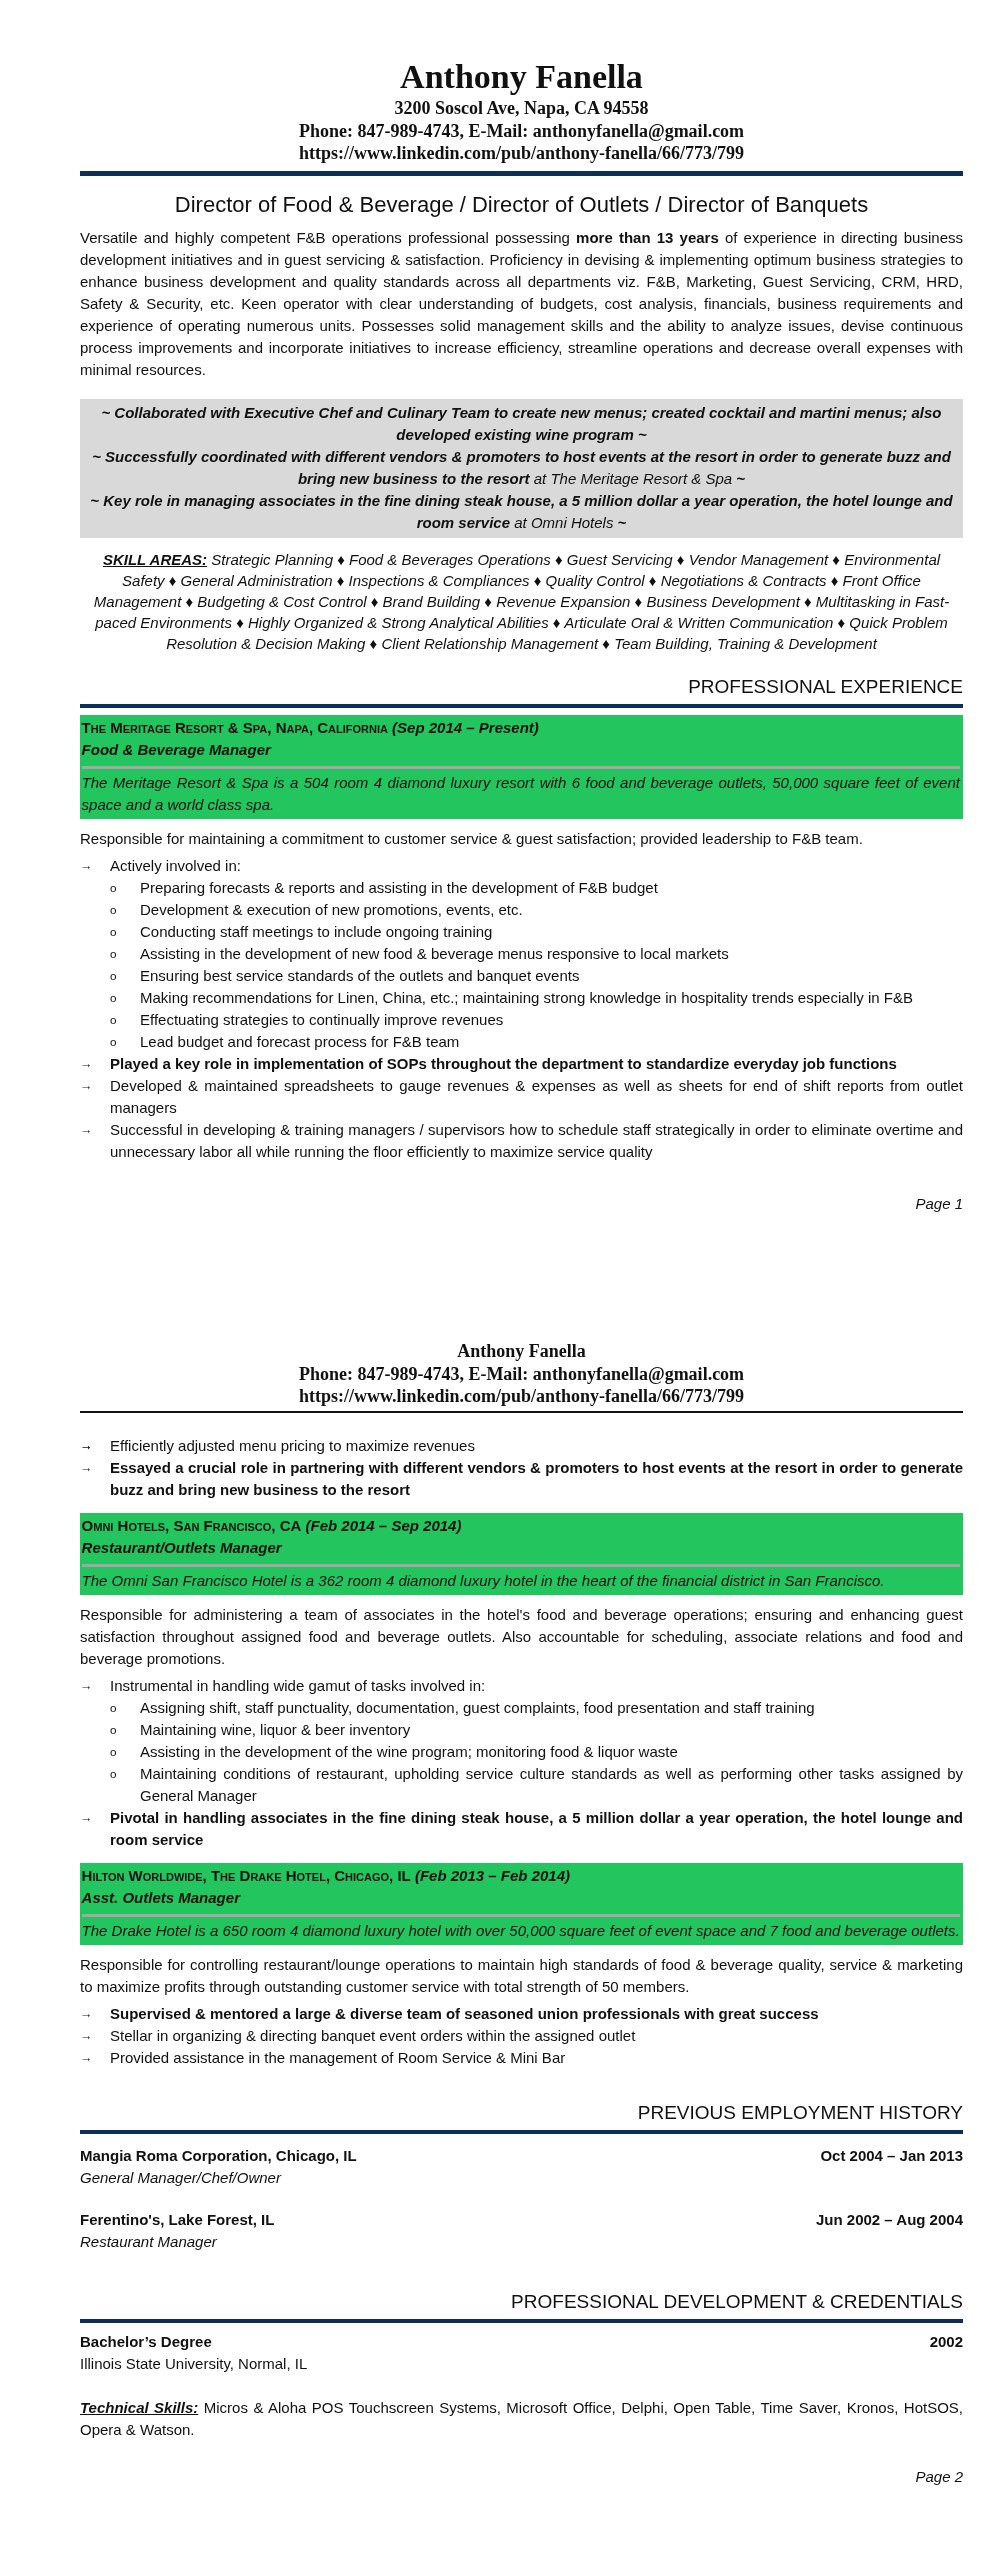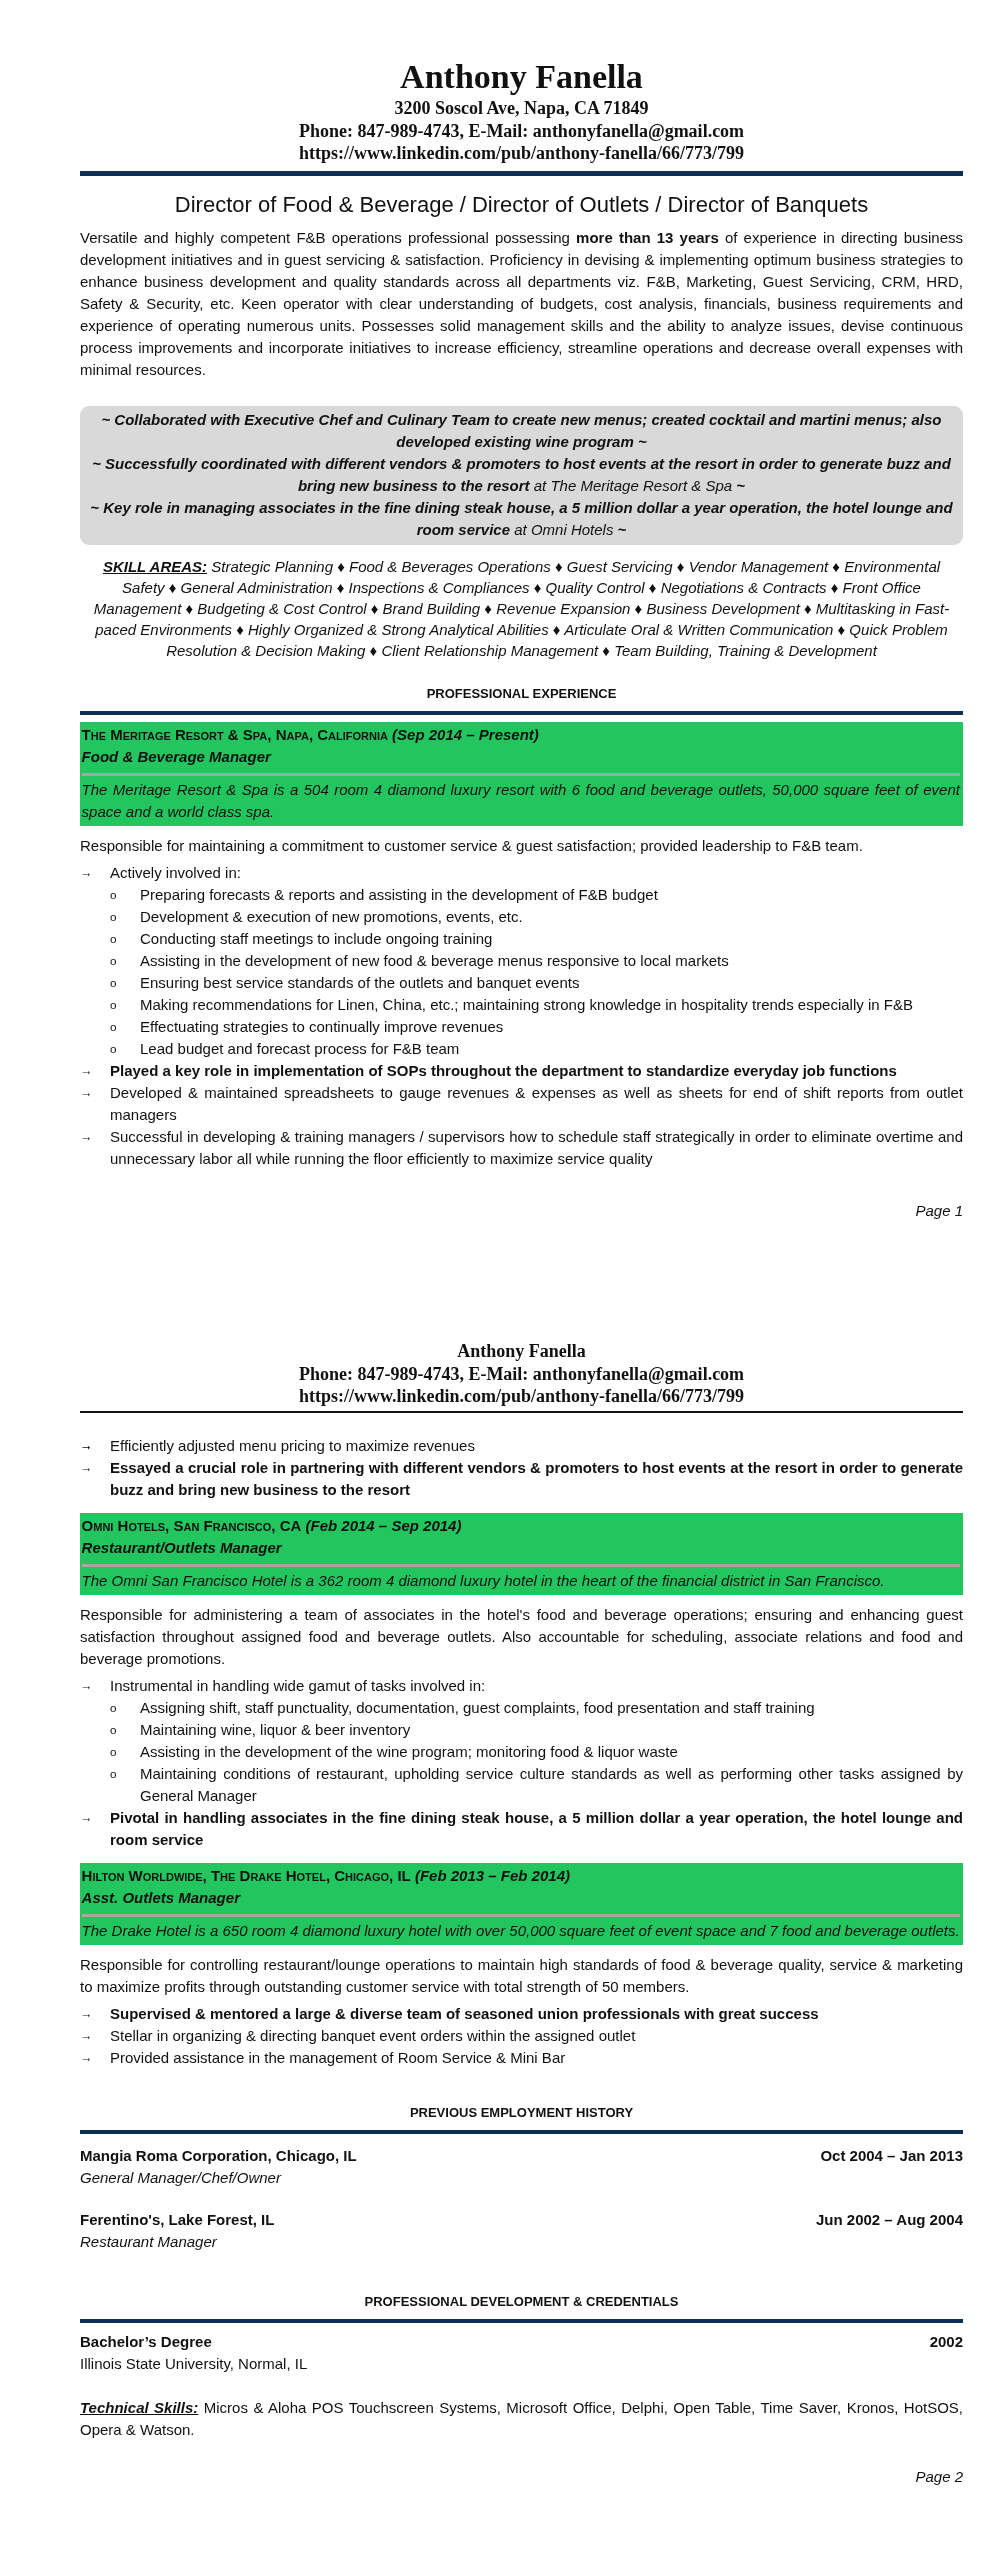--- a/index.html
+++ b/index.html
@@ -56,42 +56,41 @@
     text-align: center;
     font-size: 22px;
     line-height: 23.4px;
     margin-top: 17px;
   }
   .justify { text-align: justify; }
   .summary { margin-top: 11px; }
 
   .highlight-box {
     background: #d9d9d9;
-    margin-top: 25px;
+    margin-top: 18px;
     padding: 3.1px 3.1px 3.1px 3.1px;
     text-align: center;
     font-style: italic;
     font-weight: bold;
     line-height: 22px;
-    border-radius: 9px;
   }
   .highlight-box .plain { font-weight: normal; }
 
   .skills {
     text-align: center;
     font-style: italic;
     margin-top: 11px;
     line-height: 21px;
   }
   .skills .lbl { font-weight: bold; text-decoration: underline; }
 
   .sec-title {
-    text-align: center;
-    font-weight: bold;
-    font-size: 13px;
+    text-align: right;
+    font-weight: normal;
+    font-size: 19px;
     line-height: 19px;
     margin-top: 23.4px;
   }
   .sec-title + .rule-navy { margin-top: 7.8px; height: 3.9px; }
 
   .job-box {
     background: #22c55e;
     margin-top: 7.8px;
     padding: 1.6px 3.1px 3.1px 1.6px;
   }
@@ -153,21 +152,21 @@
   .tech { margin-top: 22px; text-align: justify; }
   .tech .lbl { font-weight: bold; font-style: italic; text-decoration: underline; }
 </style>
 </head>
 <body>
 
 <div class="page" id="page1">
 
   <div>
     <div class="hdr-name">Anthony Fanella</div>
-    <div class="hdr-line">3200 Soscol Ave, Napa, CA 71849</div>
+    <div class="hdr-line">3200 Soscol Ave, Napa, CA 94558</div>
     <div class="hdr-line">Phone: 847-989-4743, E-Mail: anthonyfanella@gmail.com</div>
     <div class="hdr-line">https://www.linkedin.com/pub/anthony-fanella/66/773/799</div>
     <div class="rule-navy"></div>
   </div>
 
   <div class="headline">Director of Food &amp; Beverage / Director of Outlets / Director of Banquets</div>
 
   <p class="justify summary"><span>Versatile and highly competent F&amp;B operations professional possessing </span><b>more than 13 years</b><span> of experience in directing business development initiatives and in guest servicing &amp; satisfaction. Proficiency in devising &amp; implementing optimum business strategies to enhance business development and quality standards across all departments viz. F&amp;B, Marketing, Guest Servicing, CRM, HRD, Safety &amp; Security, etc. Keen operator with clear understanding of budgets, cost analysis, financials, business requirements and experience of operating numerous units. Possesses solid management skills and the ability to analyze issues, devise continuous process improvements and incorporate initiatives to increase efficiency, streamline operations and decrease overall expenses with minimal resources.</span></p>
 
   <div class="highlight-box">

